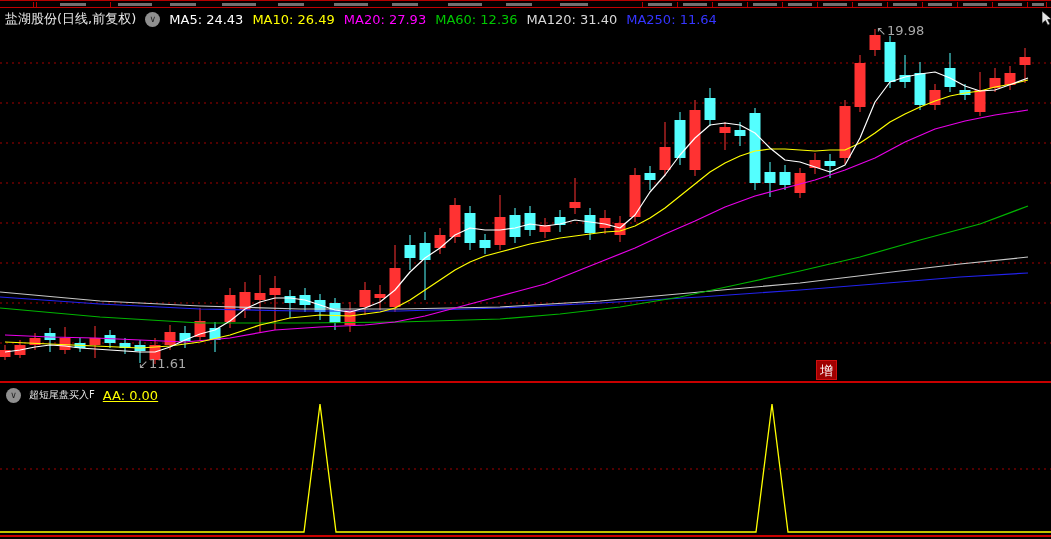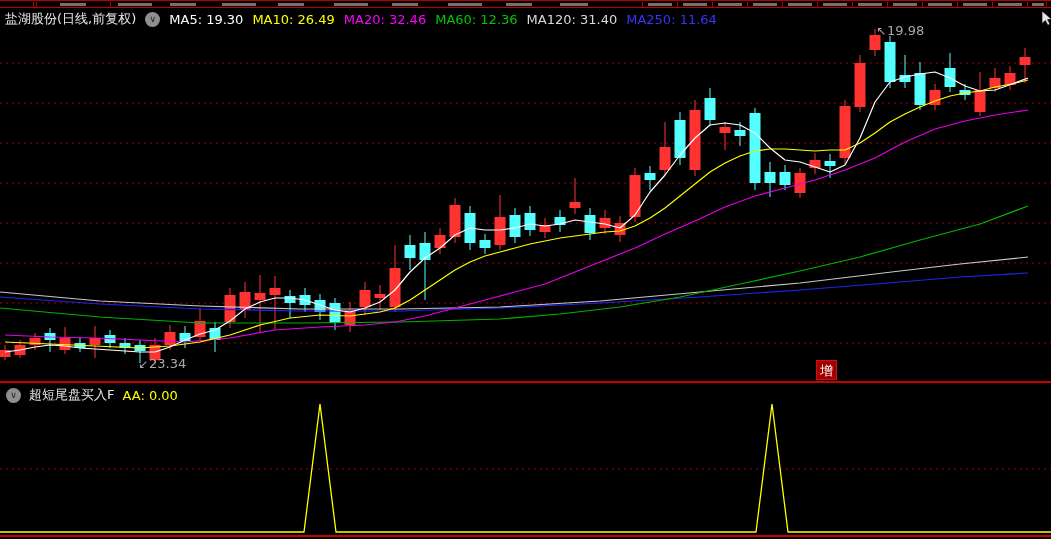--- a/index.html
+++ b/index.html
@@ -17,22 +17,22 @@
         font-size:9px;line-height:14px;text-align:center;flex:0 0 auto;user-select:none;}
   .ma-label{font-size:13px;}
   
   svg.layer{position:absolute;left:0;display:block;}
   .price-label{position:absolute;color:#a8a8a8;font-size:13px;white-space:nowrap;text-align:center;}
   .price-label .arr{font-size:12px;margin-right:1px;}
   .badge{position:absolute;width:21px;height:20px;background:#a00000;border:1px solid #d01010;
          color:#fff;font-size:13px;line-height:19px;text-align:center;box-sizing:border-box;}
   .divider{position:absolute;left:0;top:381px;width:1051px;height:2px;background:#c80000;}
   .bottom-header{position:absolute;left:6px;top:387px;height:16px;display:flex;align-items:center;gap:8px;white-space:nowrap;}
-  .b-title{color:#e8e8e8;font-size:13px;}
-  .b-value{font-size:13px;}
+  .b-title{color:#e8e8e8;font-size:10px;}
+  .b-value{font-size:13px;text-decoration:underline;}
   .cursor-svg{position:absolute;pointer-events:none;}
 </style>
 </head>
 <body>
 
 <div id="app">
 
   <div class="top-strip" id="top-strip">
       <div class="sep" style="left: 33px;"></div>
       <div class="sep" style="left: 36px;"></div>
@@ -71,23 +71,23 @@
       <div class="frag" style="left: 928px; width: 24px;"></div>
       <div class="frag" style="left: 963px; width: 24px;"></div>
       <div class="frag" style="left: 998px; width: 24px;"></div>
       <div class="frag" style="left: 1032px; width: 12px;"></div>
     </div>
 
   <div class="title-row">
     <span class="stock-title">盐湖股份(日线,前复权)</span>
     <span class="chev">∨</span>
     <span id="ma-labels" style="display:flex;gap:9px;">
-        <span class="ma-label" style="color: rgb(255, 255, 255);">MA5: 19.30</span>
+        <span class="ma-label" style="color: rgb(255, 255, 255);">MA5: 24.43</span>
         <span class="ma-label" style="color: rgb(255, 255, 0);">MA10: 26.49</span>
-        <span class="ma-label" style="color: rgb(255, 0, 255);">MA20: 32.46</span>
+        <span class="ma-label" style="color: rgb(255, 0, 255);">MA20: 27.93</span>
         <span class="ma-label" style="color: rgb(0, 200, 0);">MA60: 12.36</span>
         <span class="ma-label" style="color: rgb(216, 216, 216);">MA120: 31.40</span>
         <span class="ma-label" style="color: rgb(53, 53, 255);">MA250: 11.64</span>
       </span>
   </div>
 
   <svg id="main-svg" class="layer" style="top:28px;" width="1051" height="353" viewBox="0 28 1051 353">
       <g>
         <line x1="0" y1="63" x2="1051" y2="63" stroke="#a40000" stroke-width="1" stroke-dasharray="2 4"></line>
         <line x1="0" y1="103" x2="1051" y2="103" stroke="#a40000" stroke-width="1" stroke-dasharray="2 4"></line>
@@ -243,21 +243,21 @@
       <polyline points="0,308 100,317 200,323 300,323 400,322 500,319 560,314 620,307 680,297 740,284 800,271 860,257 920,240 980,224 1028,206" fill="none" stroke="#00b400" stroke-width="1.2" stroke-linejoin="round"></polyline>
       <polyline points="5,335 50,337 95,338 140,340 185,342 230,338 275,330 320,327 365,325 395,322 425,316 455,308 485,300 515,292 545,284 575,272 605,260 635,248 665,234 695,221 725,207 755,196 785,188 815,180 845,170 875,158 905,142 935,129 965,121 995,115 1028,110" fill="none" stroke="#e800e8" stroke-width="1.2" stroke-linejoin="round"></polyline>
       <polyline points="5,342 50,344 95,346 140,348 170,346 200,342 230,335 260,325 290,318 320,315 350,316 380,312 395,308 410,300 425,290 440,280 455,270 470,262 485,256 500,252 515,248 530,244 545,241 560,238 575,236 590,234 605,232 620,231 635,226 650,218 665,208 680,196 695,184 710,172 725,163 740,156 755,151 770,149 785,149 800,150 815,151 830,150 845,150 860,143 875,133 890,122 905,114 920,107 935,101 950,96 965,93 980,91 995,87 1012,84 1028,80" fill="none" stroke="#ffff00" stroke-width="1.2" stroke-linejoin="round"></polyline>
       <polyline points="5,352 20,350 35,347 50,345 65,346 80,348 95,349 110,350 125,351 140,352 155,352 170,347 185,340 200,334 215,330 230,321 245,309 260,302 275,298 290,298 305,300 320,305 335,310 350,312 365,308 380,302 395,290 410,272 425,258 440,248 455,235 470,228 485,230 500,230 515,228 530,224 545,226 560,224 575,220 590,222 605,224 620,228 635,215 650,192 665,175 680,155 695,138 710,125 725,123 740,125 755,133 770,148 785,160 800,162 815,167 830,172 845,165 860,138 875,102 890,82 905,77 920,74 935,72 950,78 965,86 980,91 995,90 1012,84 1028,78" fill="none" stroke="#ffffff" stroke-width="1.2" stroke-linejoin="round"></polyline>
     </svg>
 
   <div class="price-label" style="position: absolute; left: 876px; top: 23px;">
     <span class="arr">↖</span><span>19.98</span>
   </div>
   <div class="price-label" style="position: absolute; left: 138px; top: 356px;">
-    <span class="arr">↙</span><span>23.34</span>
+    <span class="arr">↙</span><span>11.61</span>
   </div>
 
   <div class="badge" style="position: absolute; left: 816px; top: 360px;">增</div>
 
   <div class="divider"></div>
 
   <div class="bottom-header">
     <span class="chev">∨</span>
     <span class="b-title">超短尾盘买入F</span>
     <span class="b-value" style="color: rgb(255, 255, 0);">AA: 0.00</span>

